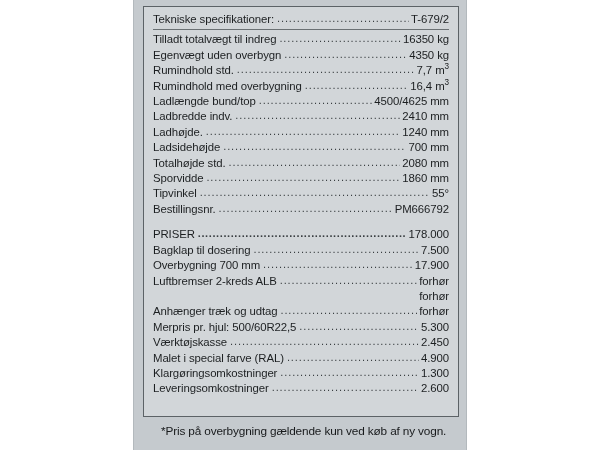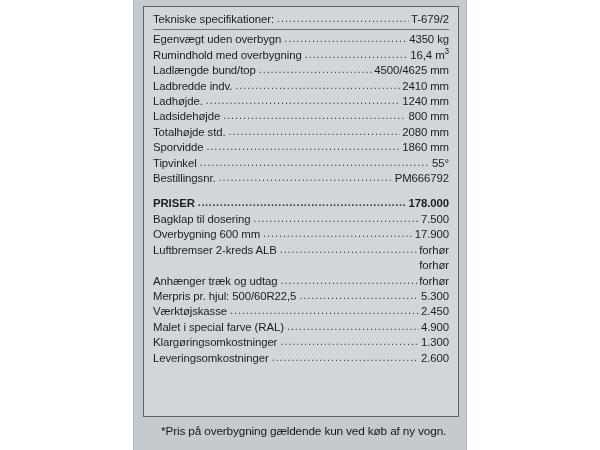--- a/index.html
+++ b/index.html
@@ -91,21 +91,21 @@
 
   
   .row.header {
     padding-bottom: 2px;
     border-bottom: 1px solid #6a7073;
     margin-bottom: 2px;
   }
 
   .row.bold .label,
   .row.bold .value {
-    font-weight: bold;
+    font-weight: normal;
   }
 
   .row.bold .leader {
     font-weight: bold;
     letter-spacing: 0.6px;
   }
 
   .row.indent .label {
     padding-left: 44px;
   }
@@ -149,25 +149,35 @@
       <div class="section">
 
         <div class="row header">
           <span class="label">Tekniske specifikationer:</span>
           <span class="leader"></span>
           <span class="value">T-679/2</span>
         </div>
 
         <div id="spec-rows">
             <div class="row">
+              <span class="label">Tilladt totalvægt til indreg</span>
+              <span class="leader"></span>
+              <span class="value">16350 kg</span>
+            </div>
+            <div class="row">
               <span class="label">Egenvægt uden overbygn</span>
               <span class="leader"></span>
               <span class="value">4350 kg</span>
             </div>
             <div class="row">
+              <span class="label">Rumindhold std.</span>
+              <span class="leader"></span>
+              <span class="value">7,7 m<span class="sup">3</span></span>
+            </div>
+            <div class="row">
               <span class="label">Rumindhold med overbygning</span>
               <span class="leader"></span>
               <span class="value">16,4 m<span class="sup">3</span></span>
             </div>
             <div class="row">
               <span class="label">Ladlængde  bund/top</span>
               <span class="leader"></span>
               <span class="value">4500/4625 mm</span>
             </div>
             <div class="row">
@@ -176,21 +186,21 @@
               <span class="value">2410 mm</span>
             </div>
             <div class="row">
               <span class="label">Ladhøjde.</span>
               <span class="leader"></span>
               <span class="value">1240 mm</span>
             </div>
             <div class="row">
               <span class="label">Ladsidehøjde</span>
               <span class="leader"></span>
-              <span class="value">800 mm</span>
+              <span class="value">700 mm</span>
             </div>
             <div class="row">
               <span class="label">Totalhøjde std.</span>
               <span class="leader"></span>
               <span class="value">2080 mm</span>
             </div>
             <div class="row">
               <span class="label">Sporvidde</span>
               <span class="leader"></span>
               <span class="value">1860 mm</span>
@@ -218,21 +228,21 @@
           <span class="value">178.000</span>
         </div>
 
         <div id="price-rows">
             <div class="row">
               <span class="label">Bagklap til dosering</span>
               <span class="leader"></span>
               <span class="value">7.500</span>
             </div>
             <div class="row">
-              <span class="label">Overbygning 600 mm</span>
+              <span class="label">Overbygning 700 mm</span>
               <span class="leader"></span>
               <span class="value">17.900</span>
             </div>
             <div class="row">
               <span class="label">Luftbremser 2-kreds ALB</span>
               <span class="leader"></span>
               <span class="value">forhør</span>
             </div>
             <div class="row noleader">
               <span class="leader blank"></span>

